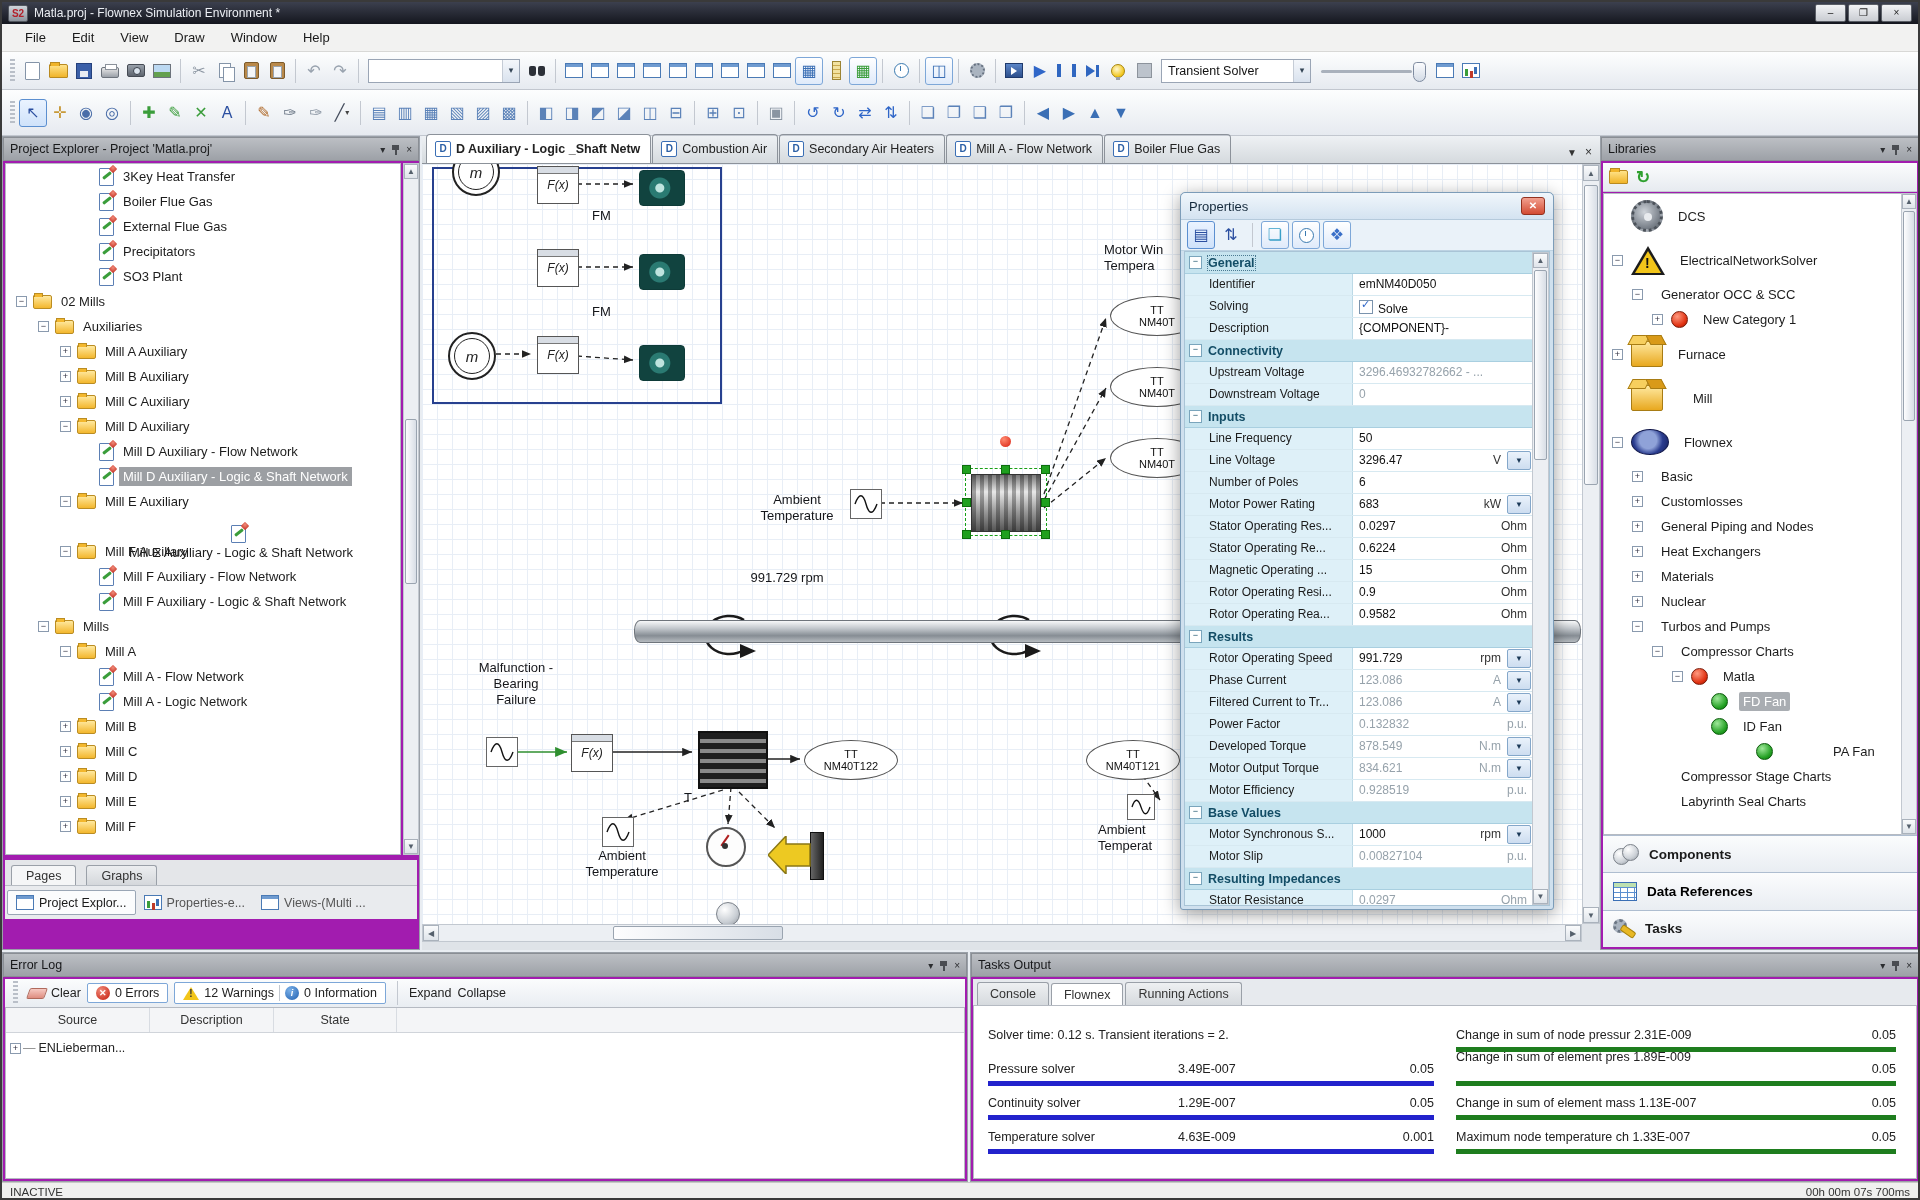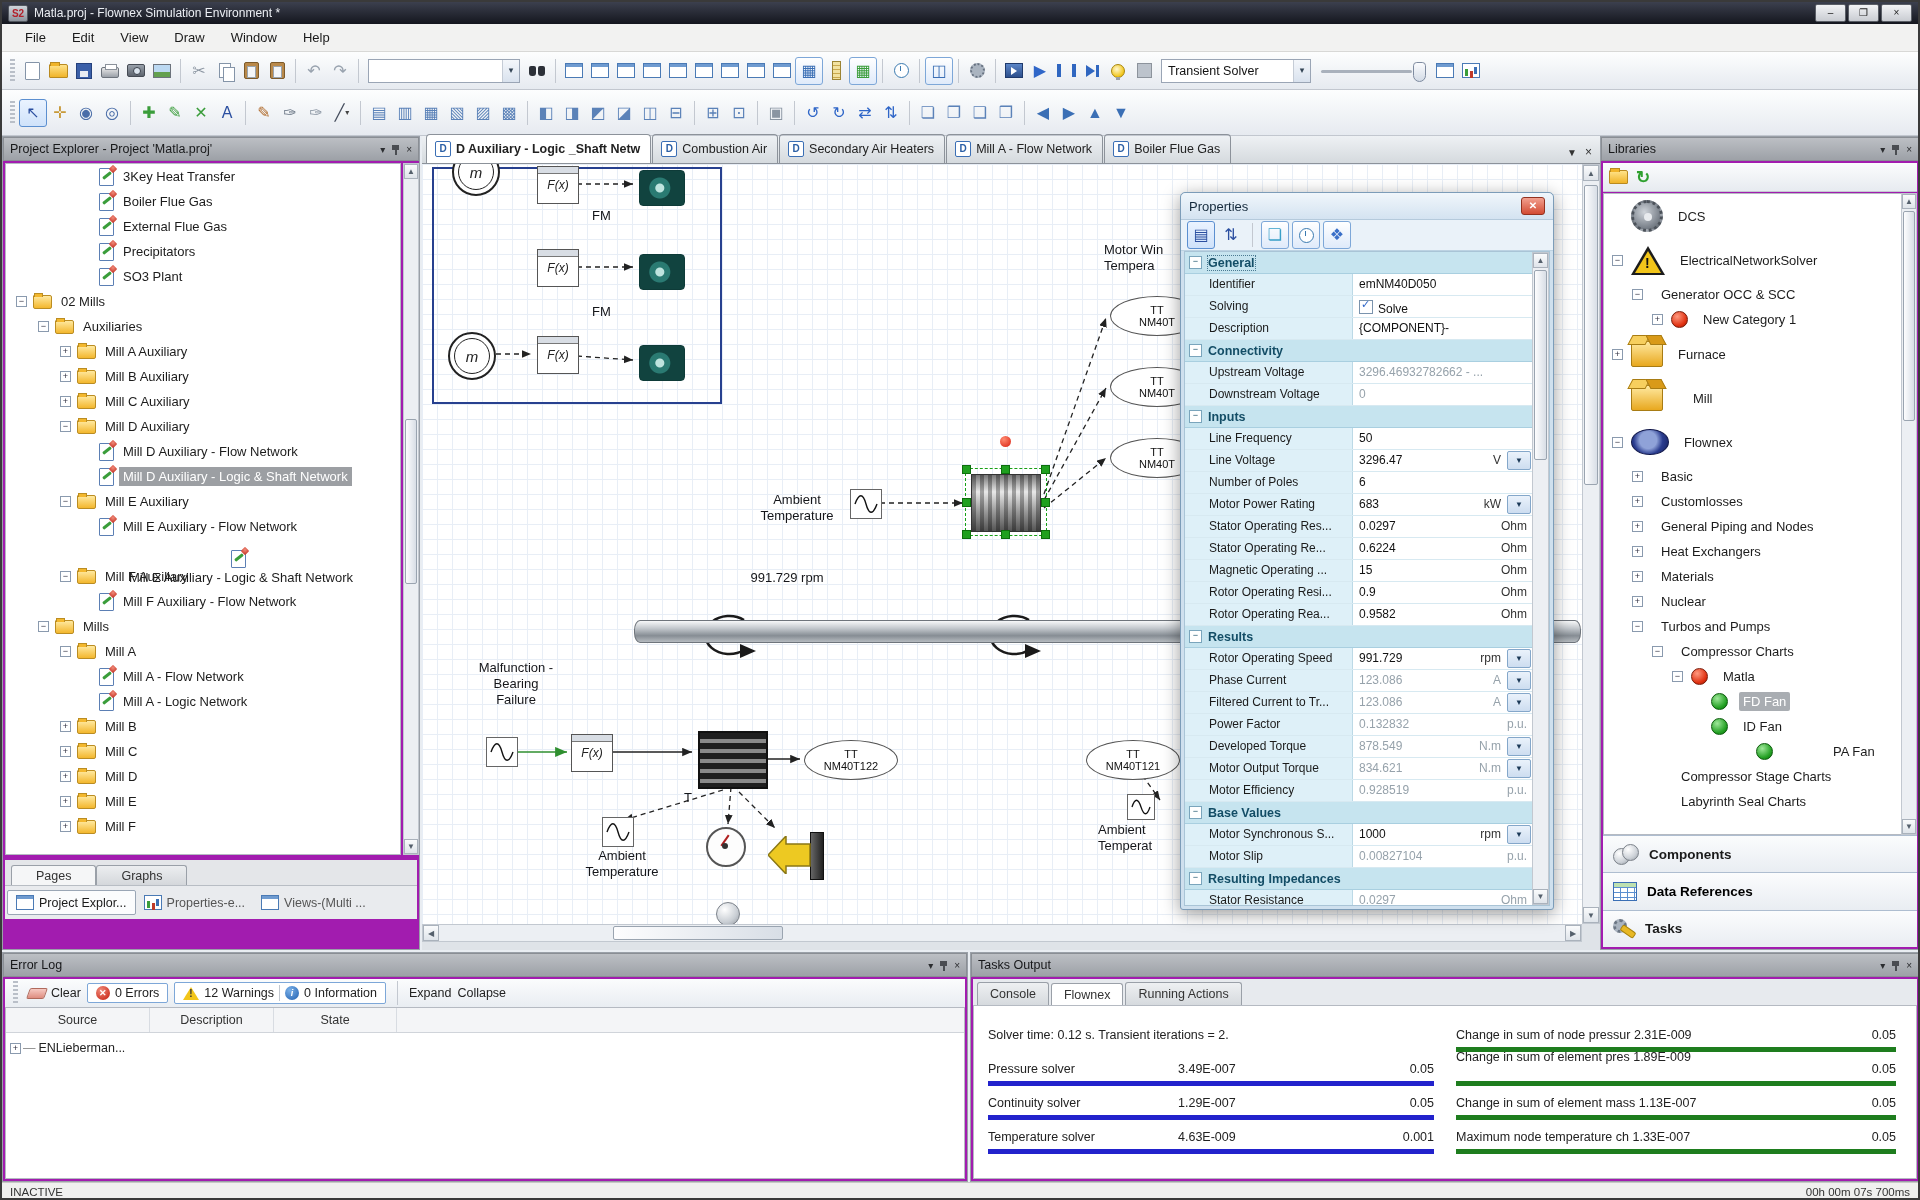--- a/index.html
+++ b/index.html
@@ -101,22 +101,22 @@
   .tlabel{font-size:13px;color:#1c1c1c;padding:2px 4px;}
   .trow.sel .tlabel{background:#9c9fa3;color:#fff;}
   
   .sbv{position:absolute;background:#eceff3;border:1px solid #c2c8d0;box-sizing:border-box;}
   .sbh{position:absolute;background:#eceff3;border:1px solid #c2c8d0;box-sizing:border-box;}
   .sbtn{position:absolute;background:linear-gradient(#fafbfc,#dfe4ea);border:1px solid #aab2bc;color:#55606c;
         font-size:8px;text-align:center;box-sizing:border-box;}
   .sthumb{position:absolute;background:linear-gradient(90deg,#fdfdfe,#d8dee6);border:1px solid #9aa4b0;border-radius:2px;box-sizing:border-box;}
   
   .ptab{height:26px;display:flex;align-items:flex-end;padding-left:6px;background:#e4e6e9;}
-  .ptab .tab{padding:3px 24px;font-size:12.5px;border:1px solid #9aa0a8;border-bottom:none;background:linear-gradient(#eceef0,#d3d6da);
-             border-radius:3px 3px 0 0;margin-right:0;color:#333;}
+  .ptab .tab{padding:3px 14px;font-size:12.5px;border:1px solid #9aa0a8;border-bottom:none;background:linear-gradient(#eceef0,#d3d6da);
+             border-radius:3px 3px 0 0;margin-right:10px;color:#333;}
   .ptab .tab.act{background:#f5f6f7;font-weight:normal;}
   .helperbar{height:33px;background:#e9ebee;border-top:1px solid #b8bdc4;display:flex;align-items:center;padding:0 2px;}
   .hbtn{display:flex;align-items:center;gap:5px;padding:4px 8px;font-size:12.5px;color:#555;border-radius:2px;}
   .hbtn.act{background:#fbfcfd;border:1px solid #9aa6b5;color:#1a1a1a;}
   
   #canvaswrap{left:420px;top:134px;width:1178px;height:814px;background:#dfe3e8;}
   #tabstrip{position:absolute;left:0;top:0;width:100%;height:28px;background:linear-gradient(#eef1f4,#d5dade);
             border-bottom:1px solid #8c929a;display:flex;align-items:flex-end;padding-left:4px;box-sizing:border-box;}
   .ctab{display:flex;align-items:center;gap:5px;padding:4px 10px 4px 8px;border:1px solid #8c929a;border-bottom:none;
         border-radius:4px 4px 0 0;background:linear-gradient(#f2f4f6,#dcе0e4);margin-right:1px;font-size:12.5px;color:#222;height:20px;}
@@ -599,39 +599,39 @@
         <div class="trow sel" style="padding-left: 76px;">
           <span class="texp none">+</span>
           <span class="tico i-page"></span>
           <span class="tlabel">Mill D Auxiliary - Logic &amp; Shaft Network</span>
         </div>
         <div class="trow" style="padding-left: 54px;">
           <span class="texp">−</span>
           <span class="tico i-folder"></span>
           <span class="tlabel">Mill E Auxiliary</span>
         </div>
-        <div class="trow" style="padding-left: 76px;">
-          <span class="texp none">+</span>
-          <span class="tico i-page"></span>
-          <span class="tlabel">Mill E Auxiliary - Flow Network</span>
-        </div>
         <div class="trow" style="padding-left: 76px; flex-direction: column;">
           <span class="texp none">+</span>
           <span class="tico i-page"></span>
           <span class="tlabel">Mill E Auxiliary - Logic &amp; Shaft Network</span>
         </div>
         <div class="trow" style="padding-left: 54px;">
           <span class="texp">−</span>
           <span class="tico i-folder"></span>
           <span class="tlabel">Mill F Auxiliary</span>
         </div>
         <div class="trow" style="padding-left: 76px;">
           <span class="texp none">+</span>
           <span class="tico i-page"></span>
           <span class="tlabel">Mill F Auxiliary - Flow Network</span>
+        </div>
+        <div class="trow" style="padding-left: 76px;">
+          <span class="texp none">+</span>
+          <span class="tico i-page"></span>
+          <span class="tlabel">Mill F Auxiliary - Logic &amp; Shaft Network</span>
         </div>
         <div class="trow" style="padding-left: 32px;">
           <span class="texp">−</span>
           <span class="tico i-folder"></span>
           <span class="tlabel">Mills</span>
         </div>
         <div class="trow" style="padding-left: 54px;">
           <span class="texp">−</span>
           <span class="tico i-folder"></span>
           <span class="tlabel">Mill A</span>

